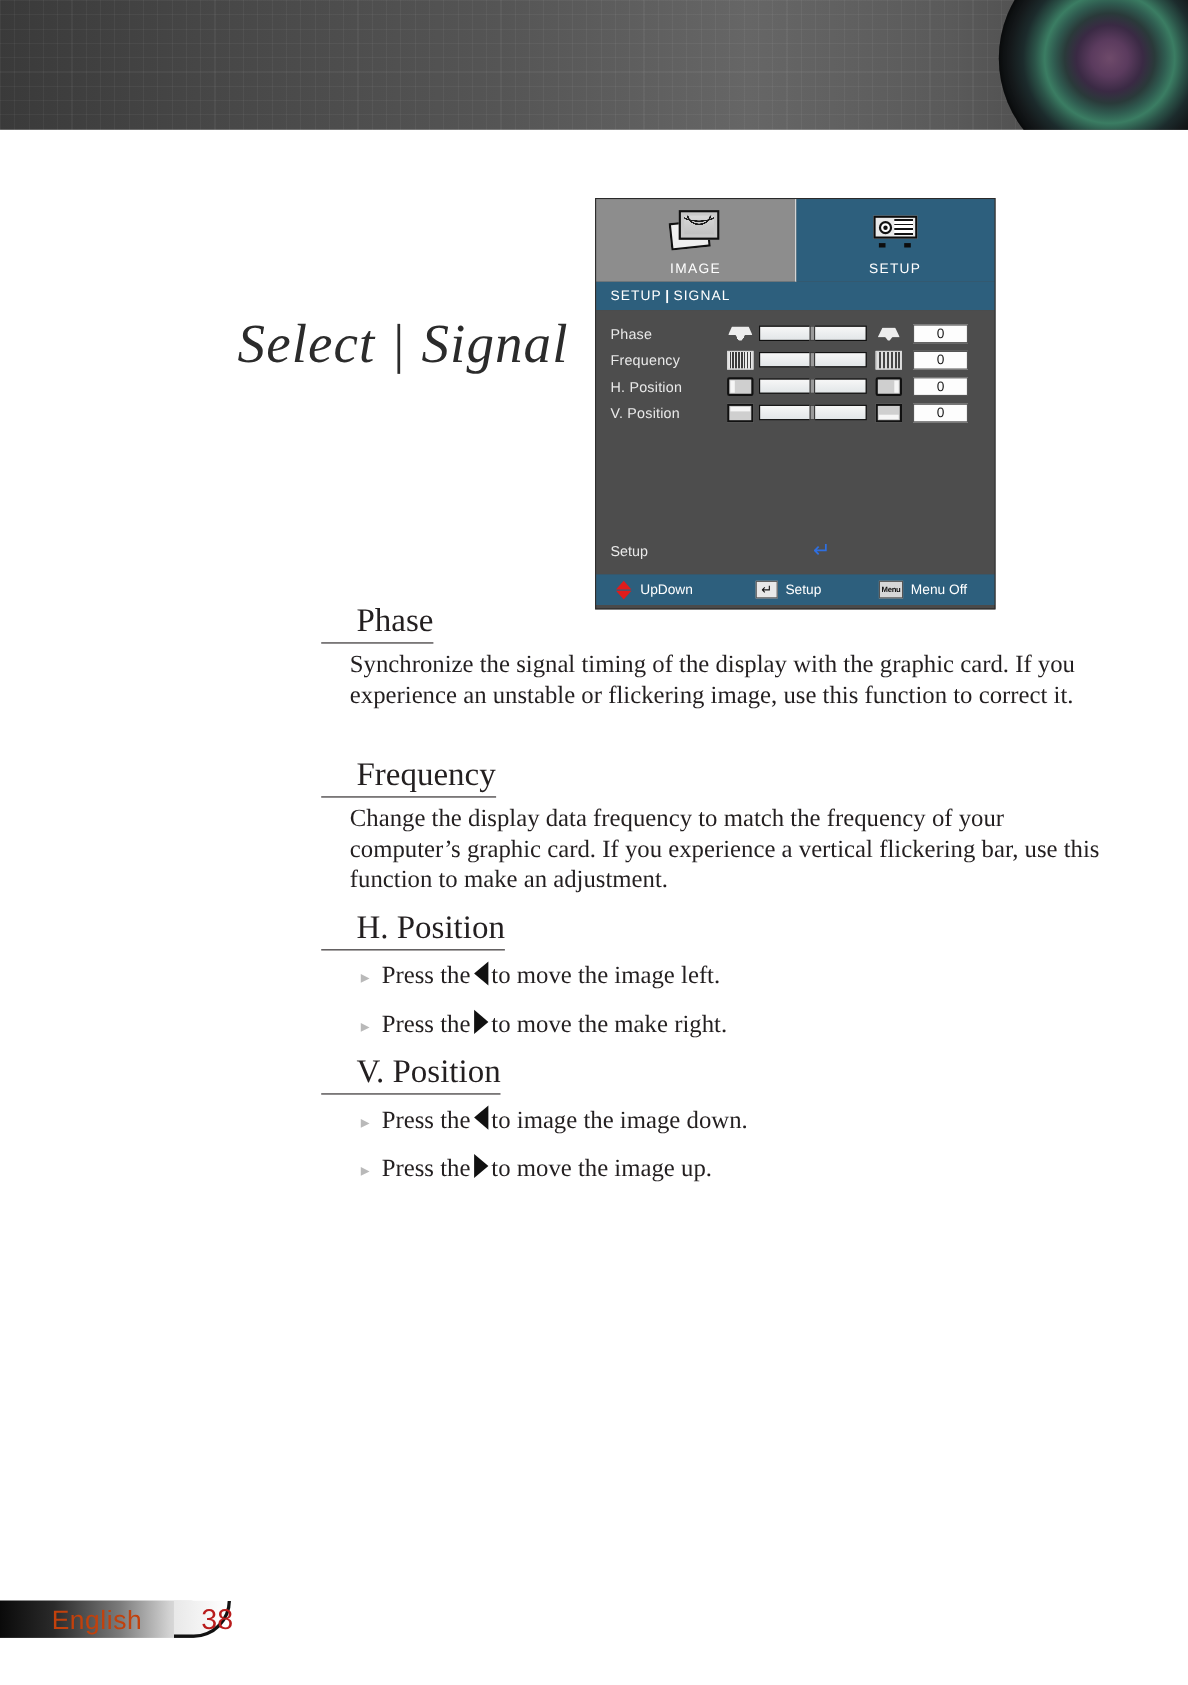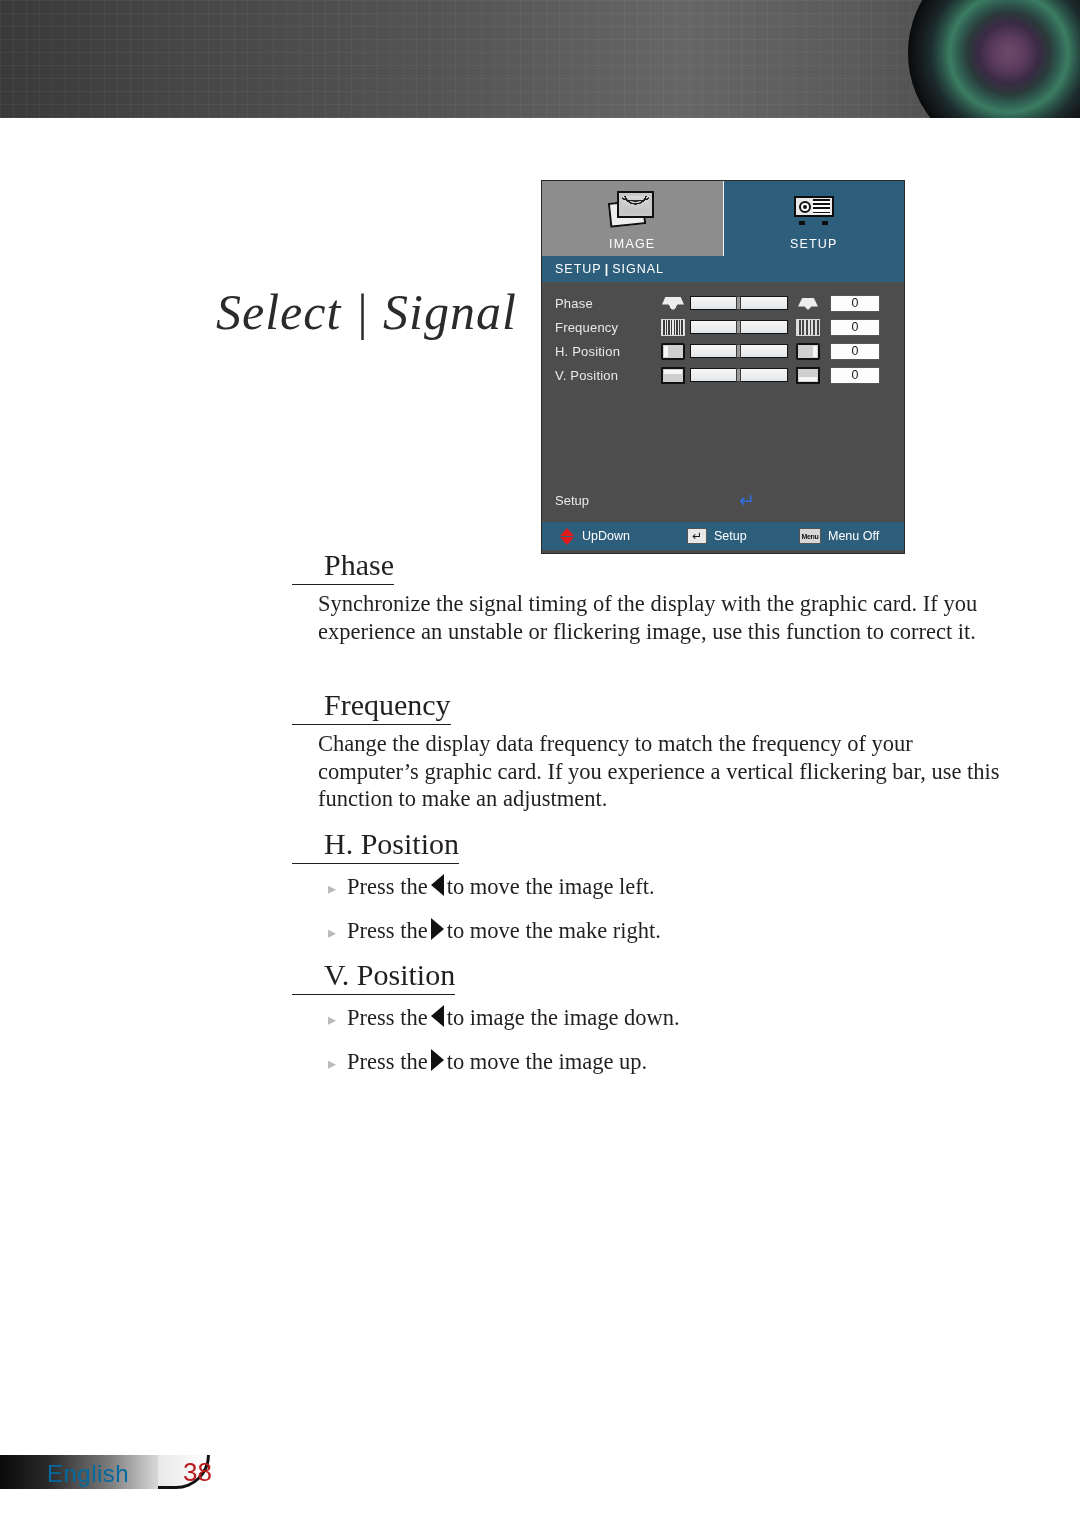--- a/index.html
+++ b/index.html
@@ -304,21 +304,21 @@
   .footer-curve {
     position:absolute; left:158px; top:0; width:52px; height:34px;
     background:linear-gradient(to right, #e8e8e8 0%, #ffffff 100%);
     border-bottom:3px solid #111;
     border-right:3px solid #111;
     border-bottom-right-radius:34px;
   }
   .footer-lang {
     position:absolute; left:47px; top:5px;
     font-family:"Liberation Sans", sans-serif;
-    font-size:24px; color:#0369a1; letter-spacing:0.5px;
+    font-size:24px; color:#c2410c; letter-spacing:0.5px;
   }
   .footer-page {
     position:absolute; left:183px; top:2px;
     font-family:"Liberation Sans", sans-serif;
     font-size:26px; color:#b91c1c;
   }
 </style>
 </head>
 <body>
 

